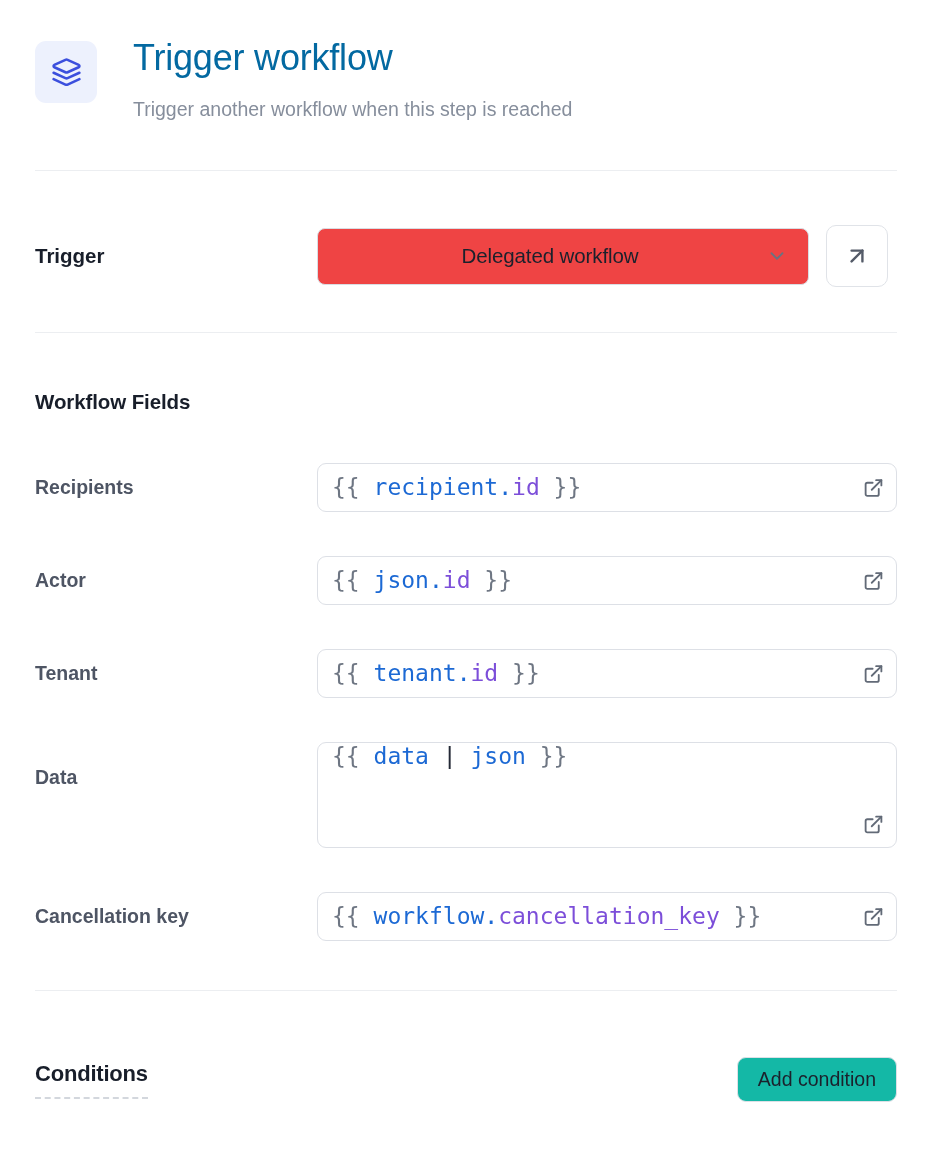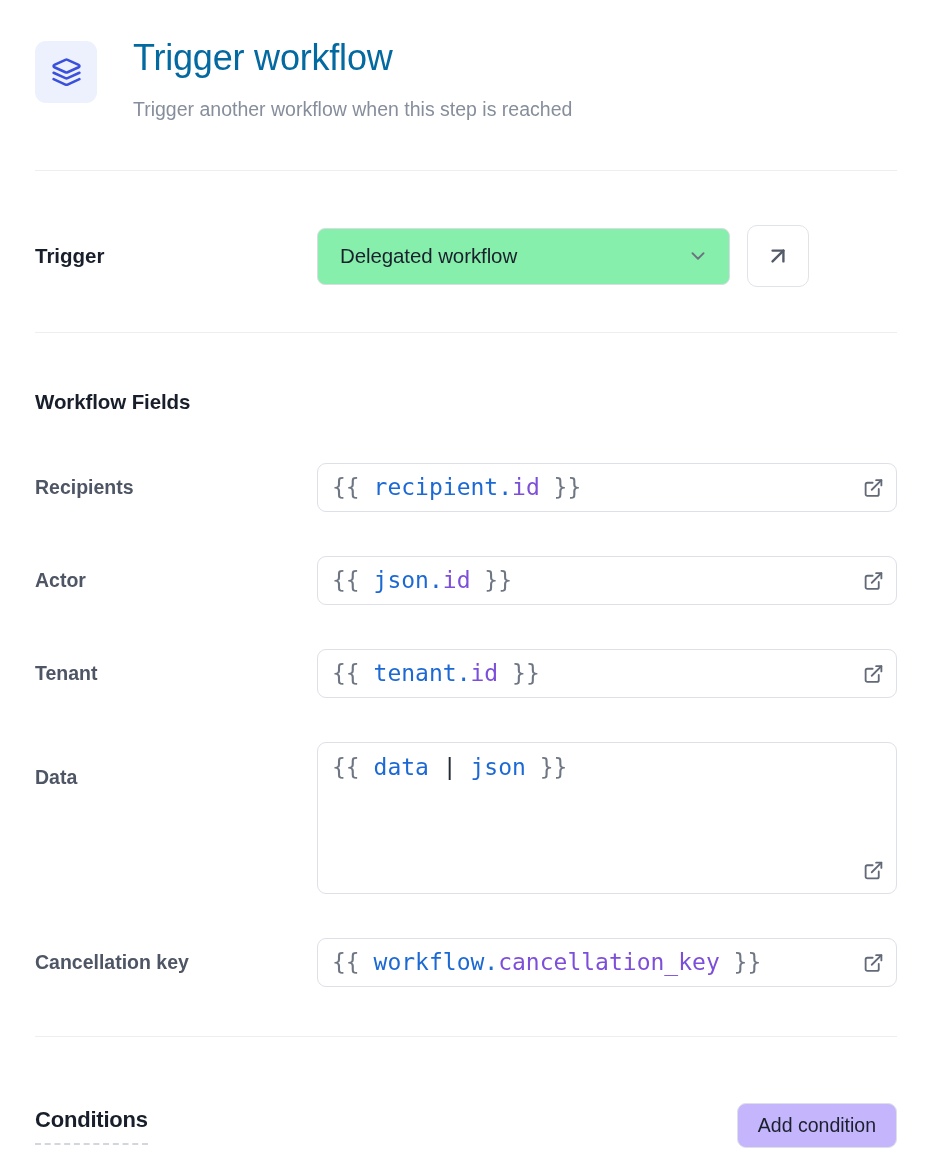--- a/index.html
+++ b/index.html
@@ -31,24 +31,25 @@
 
   .divider { border: none; border-top: 1px solid #eceef1; height: 0; }
   .divider-1 { margin-top: 49px; }
   .divider-2 { margin-top: 45px; }
   .divider-3 { margin-top: 49px; }
 
   
   .workflow-row { margin-top: 54px; display: flex; align-items: center; height: 62px; }
   .workflow-label { width: 282px; font-size: 20.5px; font-weight: 700; color: #181e2a; }
   .select {
-    position: relative; width: 413px; height: 57px;
-    border: 1px solid #d9dde3; border-radius: 8px; background: #86efac;
+    position: relative; width: 492px; height: 57px;
+    border: 1px solid #d9dde3; border-radius: 8px; background: #ef4444;
     display: flex; align-items: center; padding: 0 48px 0 22px;
     cursor: pointer;
+    justify-content: center;
   }
   .select-value { font-size: 20.5px; color: #1b212c; letter-spacing: -0.1px; }
   .select-chevron { position: absolute; right: 20px; top: 50%; transform: translateY(-50%); display: flex; }
   .open-workflow-btn {
     margin-left: 17px; width: 62px; height: 62px;
     border: 1px solid #e0e3e8; border-radius: 10px; background: #fff;
     display: flex; align-items: center; justify-content: center; cursor: pointer;
   }
 
   
@@ -60,39 +61,39 @@
   .field-row { display: flex; align-items: center; margin-bottom: 44px; }
   .field-row.multiline { align-items: flex-start; }
   .field-row.multiline .field-label { padding-top: 24px; }
   .field-label { width: 282px; font-size: 19.5px; color: #4e5564; font-weight: 700; }
   .code-field {
     position: relative; width: 580px; height: 49px;
     border: 1px solid #dde0e6; border-radius: 9px; background: #fff;
     display: flex; align-items: center; padding: 0 44px 0 14px;
     cursor: text;
   }
-  .field-row.multiline .code-field { height: 152px; align-items: flex-start; padding-top: 11px; }
+  .field-row.multiline .code-field { height: 106px; align-items: flex-start; }
   .code-field code {
     font-family: "DejaVu Sans Mono", "Liberation Mono", monospace;
     font-size: 23px; line-height: 27px; white-space: pre;
   }
   .expand-icon {
     position: absolute; right: 12px; top: 50%; transform: translateY(-50%);
     display: flex; cursor: pointer;
   }
   .field-row.multiline .expand-icon { top: auto; bottom: 12px; transform: none; }
 
   
   .conditions-row { margin-top: 66px; display: flex; align-items: center; justify-content: space-between; }
   .conditions-heading {
     font-size: 22px; font-weight: 700; color: #181e2a; letter-spacing: -0.2px;
     border-bottom: 2px dashed #d3d7dd; padding-bottom: 10px;
   }
   .add-condition-btn {
-    height: 45px; padding: 0 20px; background: #c4b5fd;
+    height: 45px; padding: 0 20px; background: #14b8a6;
     border: 1px solid #dde0e6; border-radius: 9px;
     font-family: "Liberation Sans", sans-serif;
     font-size: 19.5px; font-weight: 500; color: #1b212c; cursor: pointer;
     display: flex; align-items: center;
   }
 </style>
 </head>
 <body>
 
 <div class="panel">

